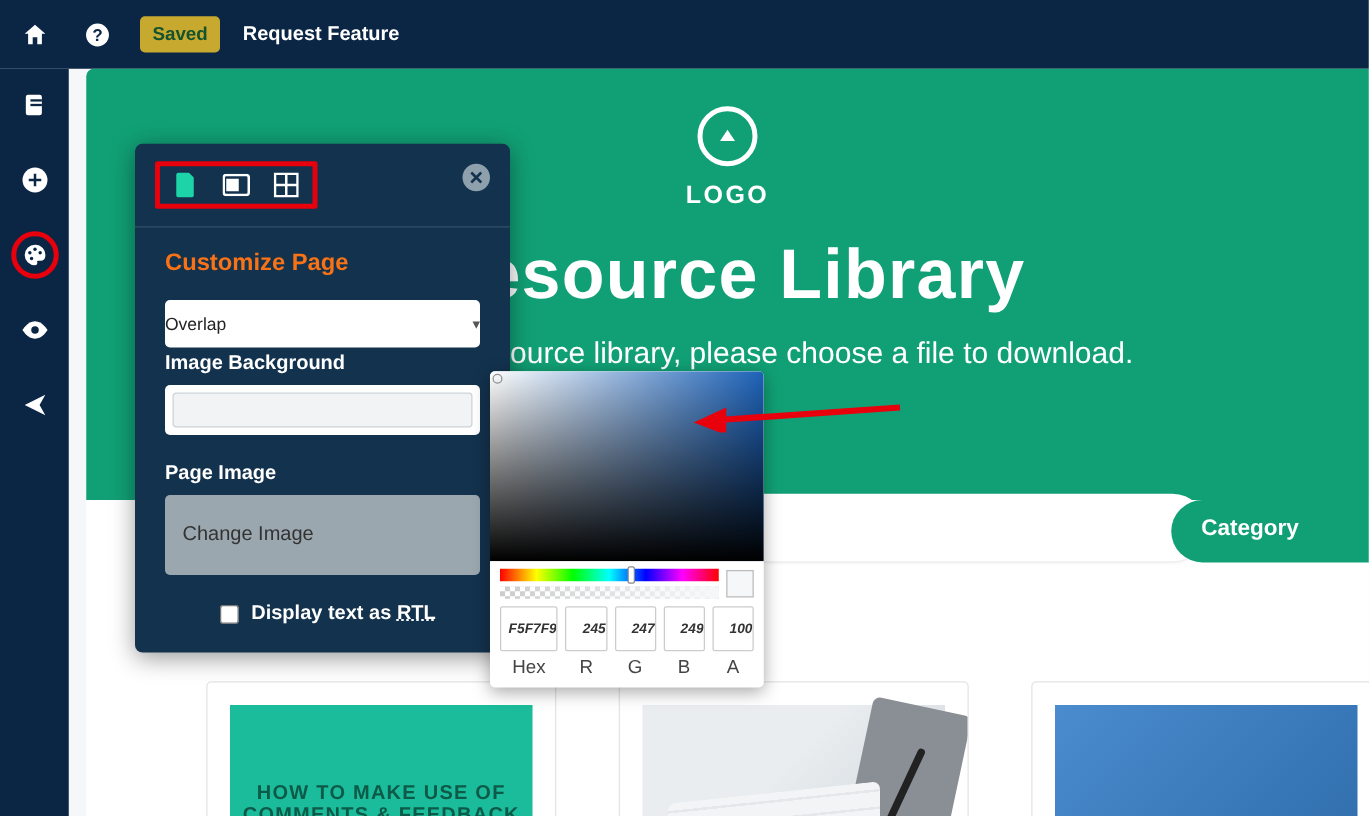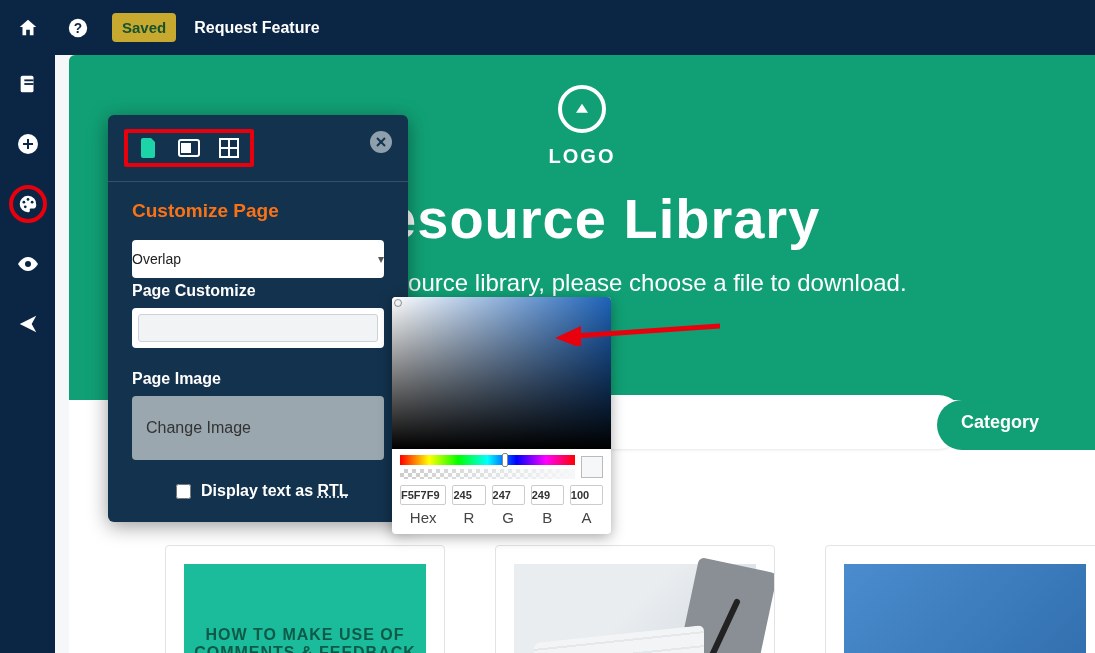--- a/index.html
+++ b/index.html
@@ -75,21 +75,21 @@
   .hue-col { flex:1; display:flex; flex-direction:column; gap:4px;}
   .hue { height:10px; background: linear-gradient(to right, #f00,#ff0,#0f0,#0ff,#00f,#f0f,#f00); position:relative;}
   .hue .thumb { position:absolute; top:-2px; left:58%; width:6px; height:14px; background:#fff; border:1px solid #888; border-radius:2px;}
   .alpha { height:10px; background:
     linear-gradient(to right, rgba(245,247,249,0), rgba(245,247,249,1)),
     repeating-conic-gradient(#ccc 0 25%, #fff 0 50%) 0 0/8px 8px; }
   .cur { width:22px; height:22px; border:1px solid #bbb; background:#f5f7f9; }
   .vals { display:flex; gap:6px; padding:0 8px; }
   .vals .cell { flex:1; text-align:center; }
   .vals .cell.hex { flex:1.4; }
-  .vals input { width:100%; height:20px; text-align:left; font-size:11px; border:1px solid #ccc; border-radius:2px; font-weight:700; color:#333;}
+  .vals input { width:100%; height:36px; text-align:right; font-size:11px; border:1px solid #ccc; border-radius:2px; font-weight:700; color:#333;font-style:italic;}
   .vals .lab { font-size:15px; color:#444; margin-top:4px; }
 
   
   .anno-arrow { position:absolute; left:555px; top:306px; width:170px; height:40px; pointer-events:none; }
 
   svg { display:block; }
 </style>
 </head>
 <body>
 
@@ -210,21 +210,21 @@
     </div>
   </div>
   <div class="panel-body">
     <h3>Customize Page</h3>
 
     <div class="select">
       <span>Overlap</span>
       <span class="caret">▾</span>
     </div>
 
-    <label>Page Customize</label>
+    <label>Image Background</label>
     <div class="swatch">
         <div class="swatch-inner"></div>
       </div>
 
     <label>Page Image</label>
     <div class="change-img">Change Image</div>
 
     <div class="rtl-row">
       <input type="checkbox" style="">
       <span><span>Display text as </span><span class="rtl-underline">RTL</span></span>

